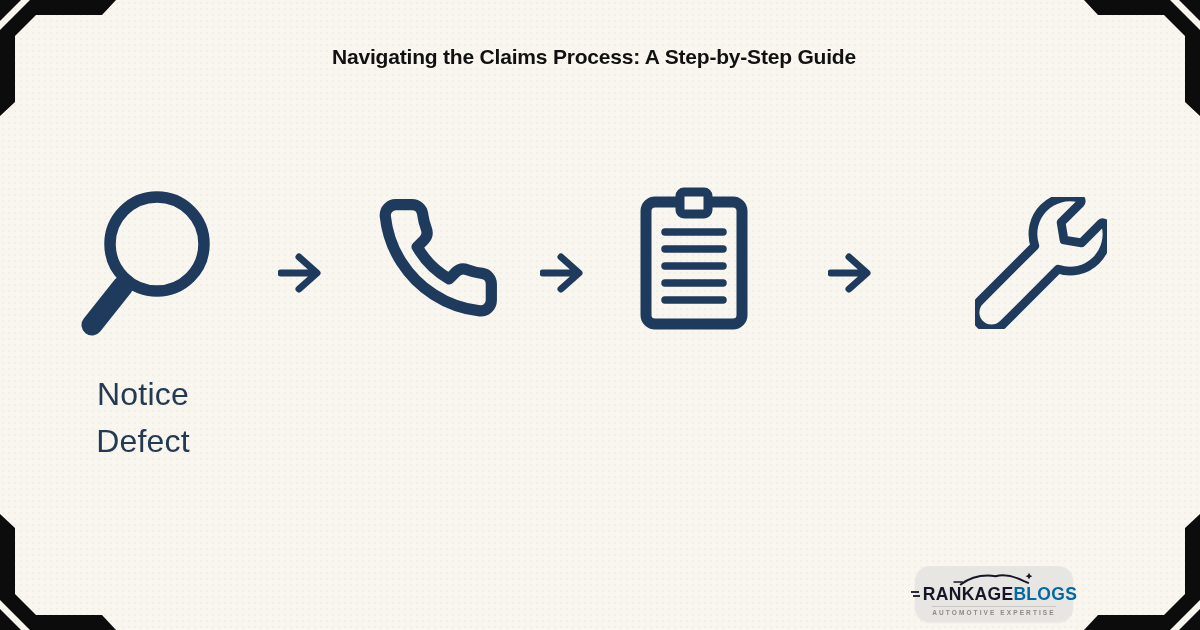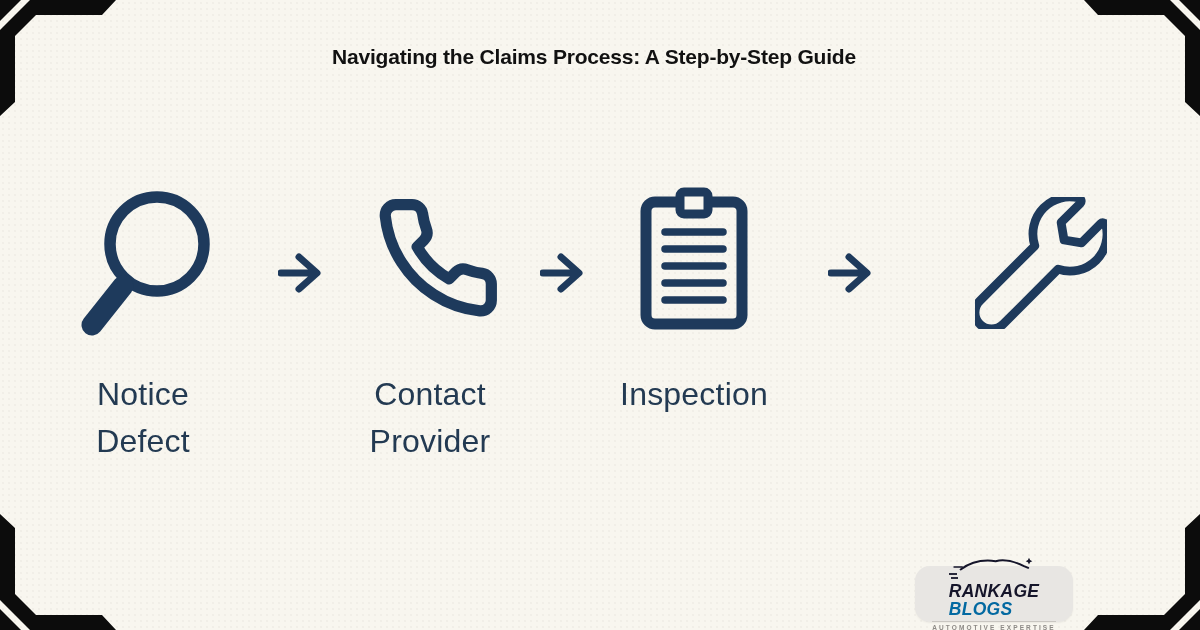--- a/index.html
+++ b/index.html
@@ -52,22 +52,22 @@
   .label-4{left:1048px;}
   
   .logo-badge{
     position:absolute;left:915px;top:566px;width:158px;height:56px;
     background:#e8e6e3;border-radius:15px;
     display:flex;flex-direction:column;align-items:center;justify-content:center;
     box-shadow:0 1px 2px rgba(0,0,0,.06);
   }
   .logo-car{width:92px;height:15px;margin-bottom:-2px;}
   .logo-car svg{display:block;width:100%;height:100%;}
-  .brand-row{display:flex;align-items:baseline;font-style:italic;font-weight:700;
-    font-size:17.5px;letter-spacing:.3px;line-height:18px;flex-direction:column;}
+  .brand-row{display:flex;align-items:baseline;font-weight:700;
+    font-size:17.5px;letter-spacing:.3px;line-height:18px;}
   .brand-primary{color:#15152a;}
   .brand-secondary{color:#0369a1;}
   .speed-lines{width:10px;height:12px;margin-right:2px;}
   .speed-lines svg{display:block;width:100%;height:100%;}
   .logo-tagline{
     margin-top:3px;font-size:6.5px;font-weight:700;color:#8d8a86;
     letter-spacing:2.1px;border-top:1px solid #c9c6c1;padding-top:2px;
   }
 </style>
 </head>
@@ -146,23 +146,20 @@
   </div>
 
   <div class="icon-box icon-wrench">
     <svg viewBox="0 0 512 512">
       <path d="M507.73 109.1c-2.24-9.03-13.54-12.09-20.12-5.51l-74.36 74.36-67.88-11.31-11.31-67.88 74.36-74.36c6.62-6.62 3.43-17.9-5.66-20.16-47.38-11.74-99.55.91-136.58 37.93-39.64 39.64-50.55 97.1-34.05 147.2L18.74 402.76c-24.99 24.99-24.99 65.51 0 90.5 24.99 24.99 65.51 24.99 90.5 0l213.21-213.21c50.12 16.71 107.47 5.68 147.37-34.22 37.07-37.07 49.7-89.32 37.91-136.73z" fill="none" stroke="#1e3a5c" stroke-width="34" stroke-linecap="round" stroke-linejoin="round"></path>
     </svg>
   </div>
 
   <div class="step-label label-1">Notice
 Defect</div>
-  <div class="step-label label-2">Contact
-Provider</div>
-  <div class="step-label label-3">Inspection</div>
 
   <div class="logo-badge">
     <div class="logo-car">
       <svg viewBox="0 0 100 18">
         <path d="M10,15 C22,6 38,3 52,5 C64,2 76,6 86,11 L91,13" fill="none" stroke="#15152a" stroke-width="2.4" stroke-linecap="round"></path>
         <line x1="2" y1="12" x2="12" y2="12" stroke="#15152a" stroke-width="1.6" stroke-linecap="round"></line>
         <path d="M92,1 l1.3,2.7 2.7,1.3 -2.7,1.3 -1.3,2.7 -1.3,-2.7 -2.7,-1.3 2.7,-1.3 Z" fill="#15152a"></path>
       </svg>
     </div>
     <div class="brand-row">

